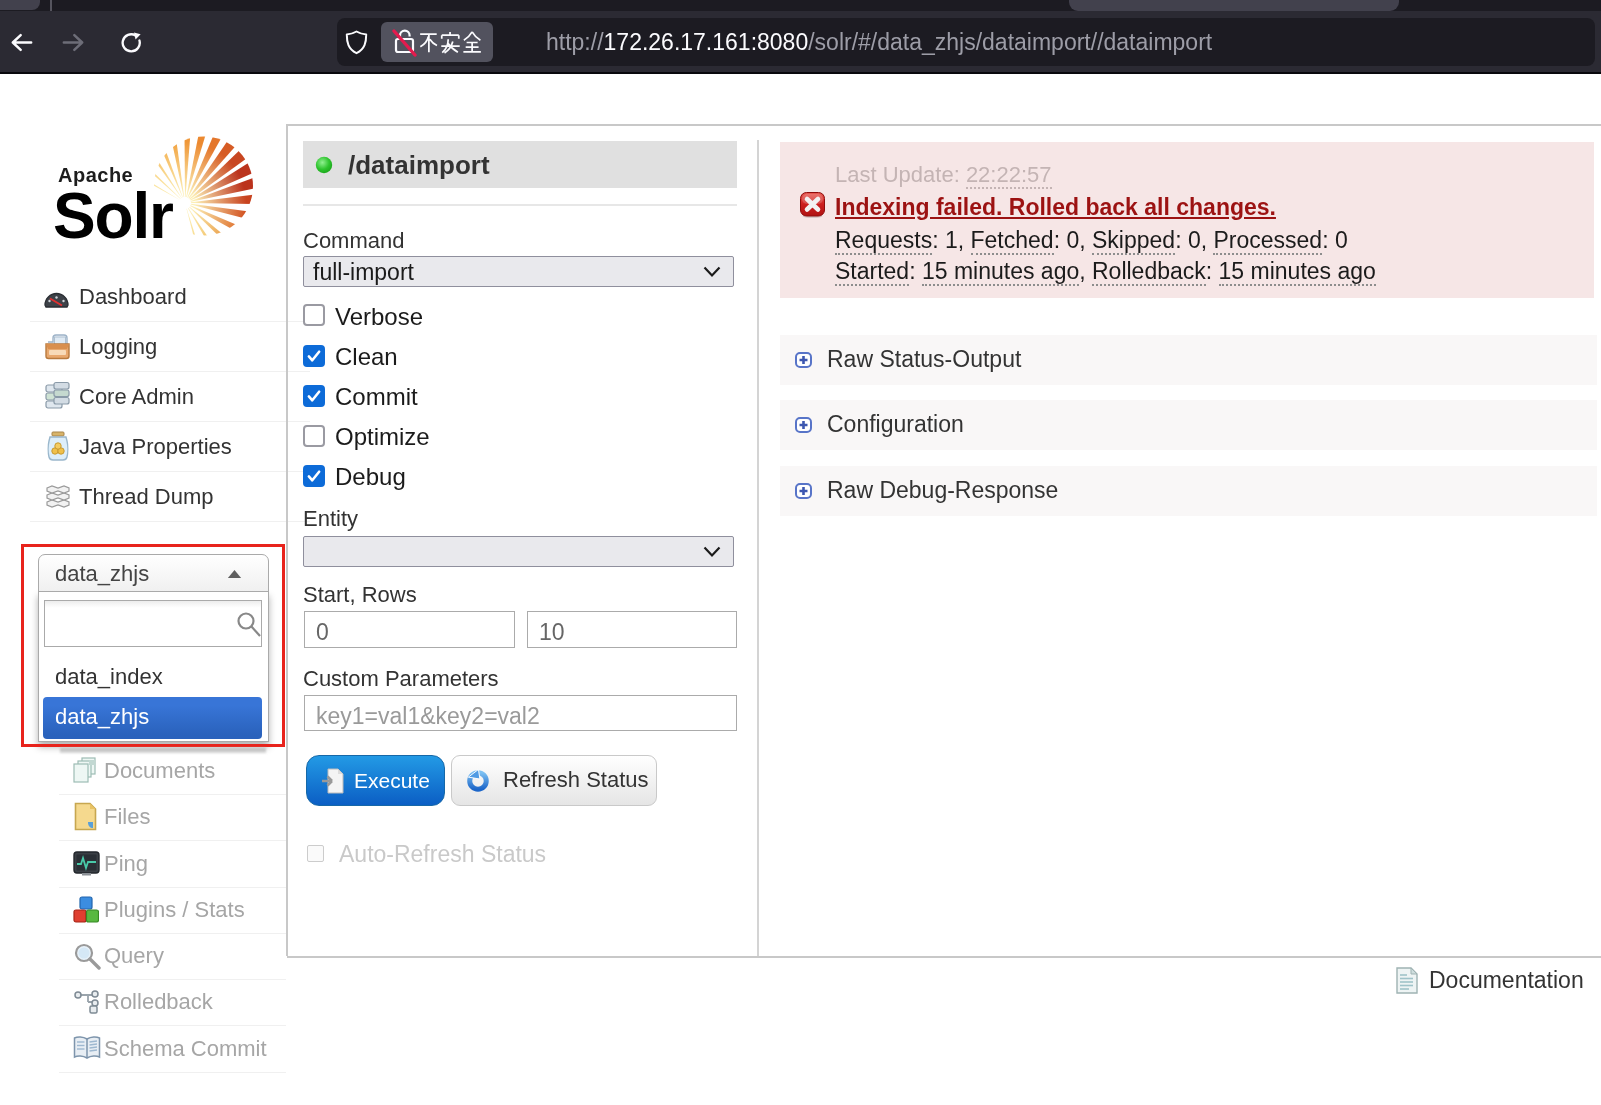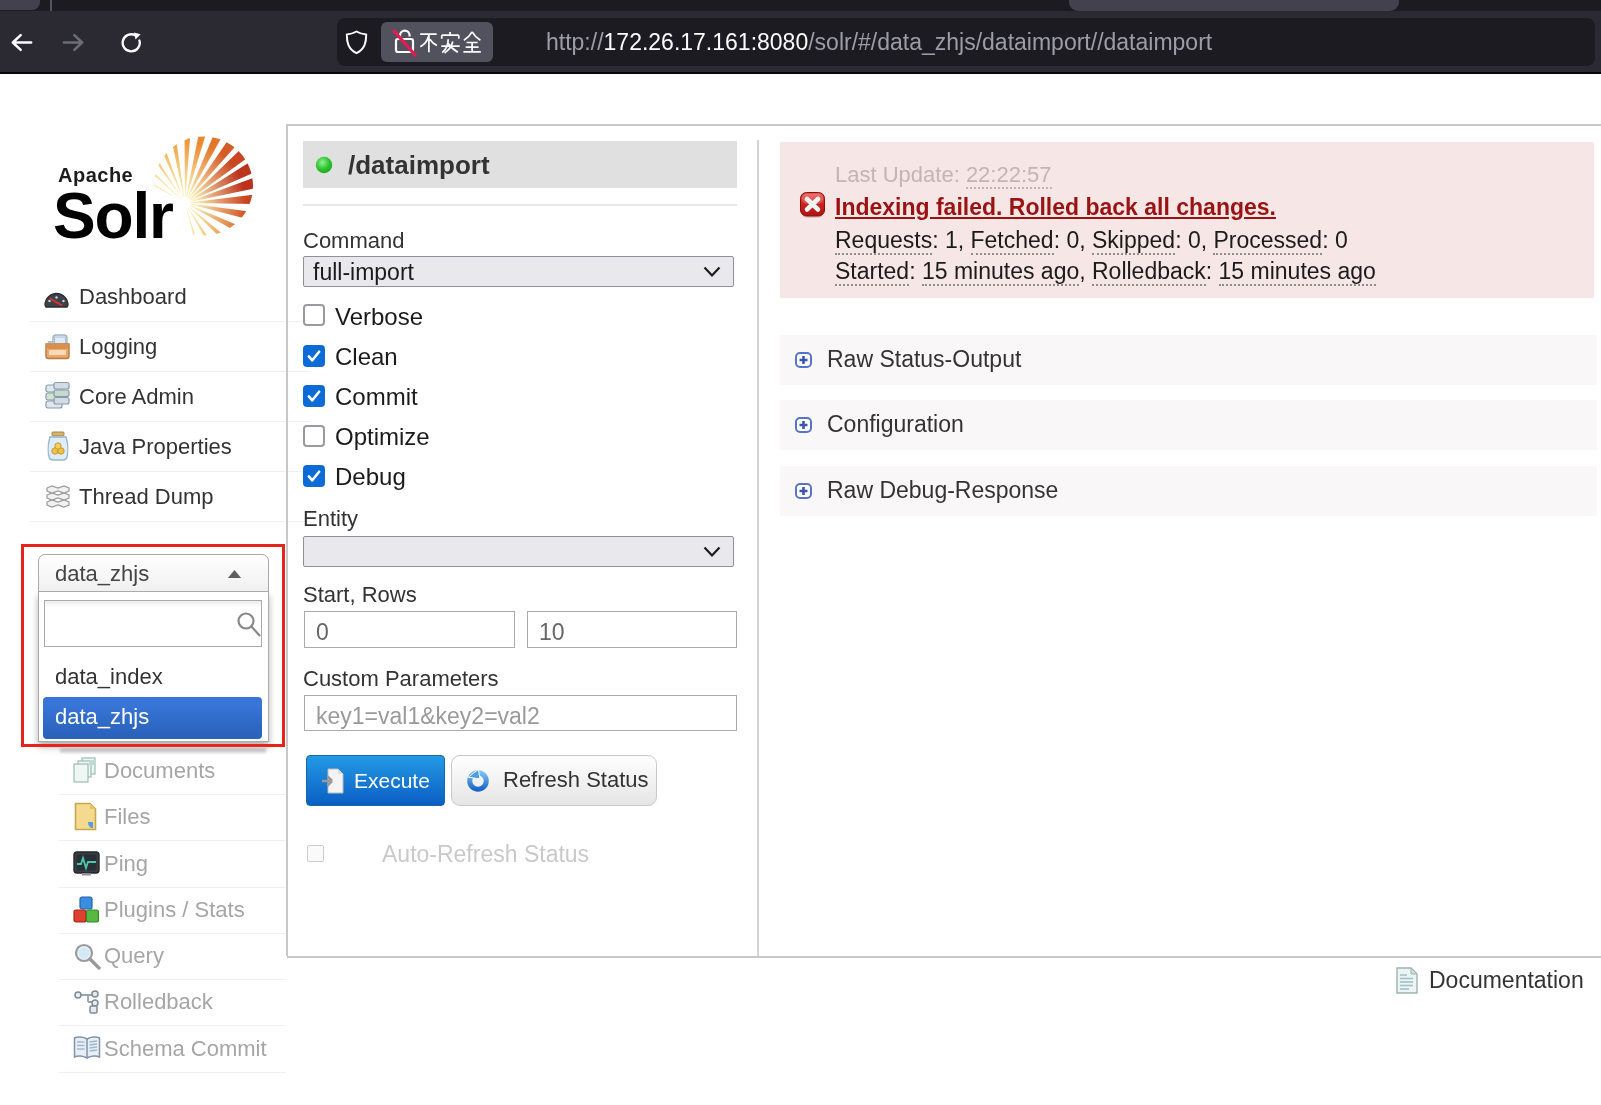--- a/index.html
+++ b/index.html
@@ -39,26 +39,26 @@
 #hdr .t{position:absolute;left:45px;top:9px;font-size:26px;font-weight:bold;color:#333;}
 .lbl{left:303px;font-size:22px;color:#333;}
 .sel{left:303px;width:429px;height:29px;background:#e9e9ed;border:1.5px solid #8f8f9d;border-radius:2px;}
 .sel .t{position:absolute;left:9px;top:2px;font-size:23px;color:#1b1b1b;}
 .cb{left:303px;width:18px;height:18px;border-radius:4px;}
 .cb.off{background:#fff;border:2px solid #9a9aa2;}
 .cb.on{background:#0d6bd8;border:2px solid #0d6bd8;}
 .cblbl{left:335px;font-size:24px;color:#1b1b1b;}
 .inp{border:1.5px solid #ababab;background:#fff;font-size:23px;color:#666;}
 .inp span{position:absolute;left:11px;top:7px;}
-#execbtn{left:306px;top:755px;width:137px;height:49px;border-radius:4px;background:linear-gradient(#239ae5,#0b5ec4);border:1px solid #1668a8;}
+#execbtn{left:306px;top:755px;width:137px;height:49px;border-radius:13px;background:linear-gradient(#239ae5,#0b5ec4);border:1px solid #1668a8;}
 #execbtn .t{position:absolute;left:47px;top:13px;font-size:21px;color:#fff;}
 #refbtn{left:451px;top:755px;width:204px;height:49px;border-radius:9px;background:linear-gradient(#ffffff,#e5e5e5);border:1.5px solid #c9c9c9;}
 #refbtn .t{position:absolute;left:51px;top:11px;font-size:22px;color:#333;white-space:nowrap;}
 #arcb{left:307px;top:845px;width:15px;height:15px;border:1.5px solid #ccc;background:#fafafa;border-radius:2px;}
-#arlbl{left:339px;top:841px;font-size:23px;color:#c9c9c9;margin-left:43px;}
+#arlbl{left:339px;top:841px;font-size:23px;color:#c9c9c9;}
 
 #errbox{left:780px;top:142px;width:814px;height:156px;background:#f6e6e6;}
 #errbox div{position:absolute;left:55px;white-space:nowrap;}
 #lu{top:20px;font-size:22px;color:#c4b4b4;}
 #em{top:52px;font-size:23px;font-weight:bold;color:#9c1212;text-decoration:underline;}
 #rq{top:85px;font-size:23px;color:#1b1b1b;}
 #st{top:116px;font-size:23px;color:#1b1b1b;}
 .du{border-bottom:2px dotted #8d8d8d;}
 .dup{border-bottom:2px dotted #c4b4b4;text-align:right;}
 .bar{left:780px;width:817px;height:50px;background:#f9f7f7;}

